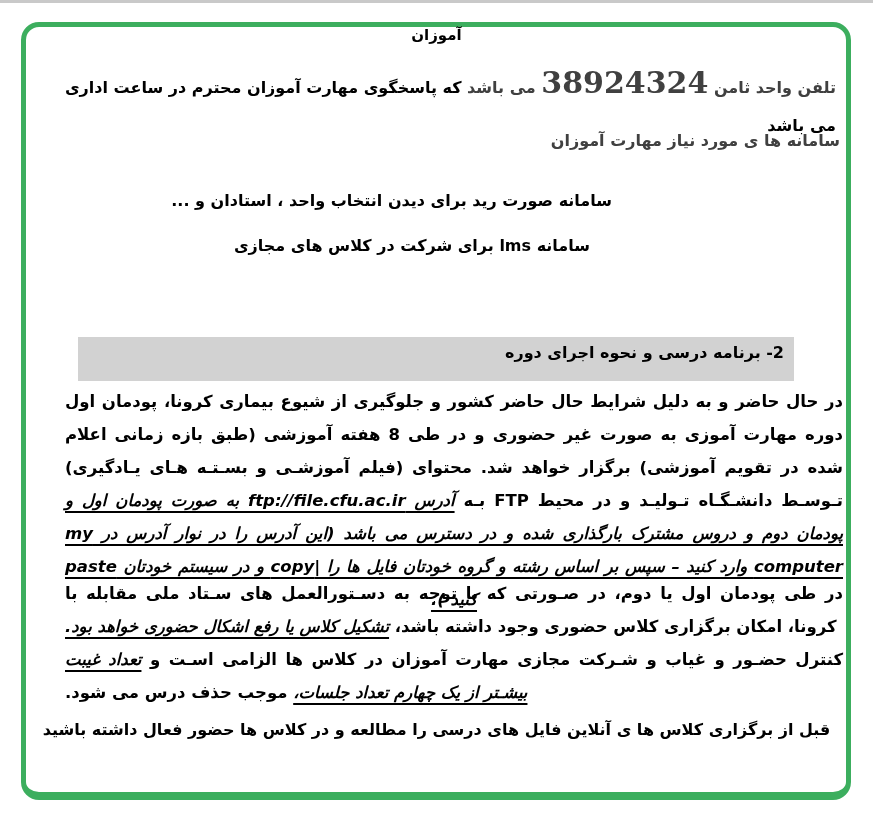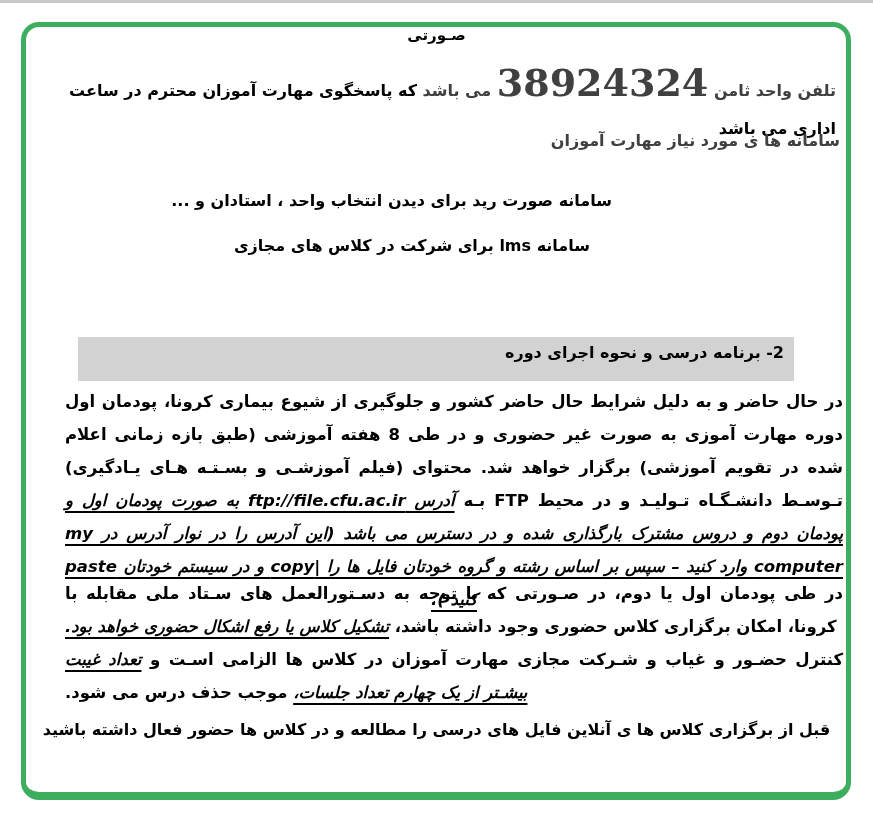--- a/index.html
+++ b/index.html
@@ -18,21 +18,21 @@
   .title{
     top:26px;left:0;right:0;text-align:center;
     font-size:15px;font-weight:bold;
   }
   .phone{
     top:64px;right:37px;left:45px;text-align:right;
     font-size:16px;font-weight:bold;line-height:38px;
   }
   .red{color:#404040;}
   .phone .num{
-    font-family:"DejaVu Serif",serif;font-size:38px;font-weight:bold;
+    font-family:"DejaVu Serif",serif;font-size:30px;font-weight:bold;
     letter-spacing:0px;
   }
   .sysheading{
     top:131px;right:33px;font-size:16px;font-weight:bold;text-align:center;
   }
   .sysline1{top:191px;right:261px;font-size:16px;font-weight:bold;}
   .sysline2{top:236px;right:283px;font-size:16px;font-weight:bold;}
   .secbar{
     top:337px;left:78px;width:716px;height:44px;background:#d2d2d2;
     box-sizing:border-box;padding:0 10px;
@@ -56,21 +56,21 @@
     text-decoration-thickness:1.5px;
     font-style:italic;
   }
 </style>
 </head>
 <body>
 
 <div class="topline"></div>
 <div class="frame"></div>
 
-<div class="abs title rtl">صـورتی</div>
+<div class="abs title rtl">آموزان</div>
 
 <div class="abs phone rtl">
   <span class="red">تلفن واحد ثامن </span><span class="red num">38924324</span><span class="red"> می باشد  </span><span> که پاسخگوی مهارت آموزان  محترم  در ساعت اداری می باشد</span>
 </div>
 
 <div class="abs sysheading red rtl">سامانه ها ی مورد نیاز مهارت آموزان</div>
 
 <div class="abs sysline1 rtl">سامانه صورت رید برای دیدن انتخاب واحد ، استادان و ...</div>
 
 <div class="abs sysline2 rtl">سامانه  lms  برای شرکت در کلاس های مجازی</div>

